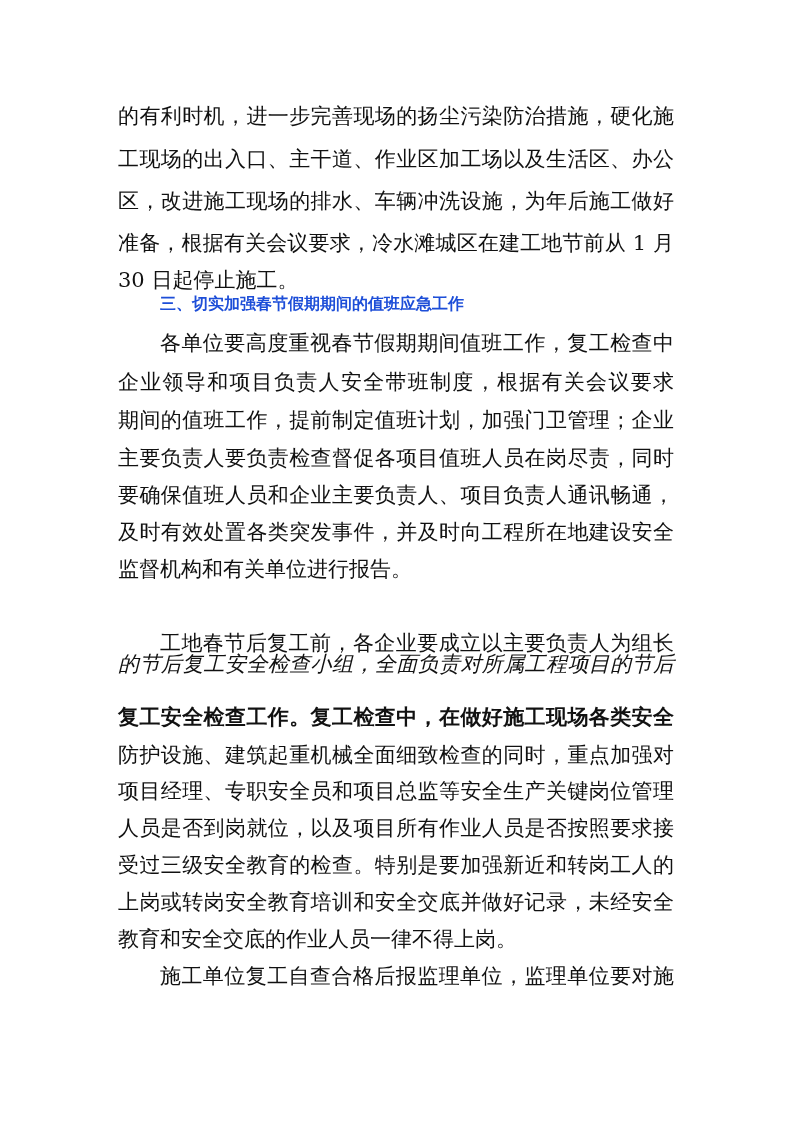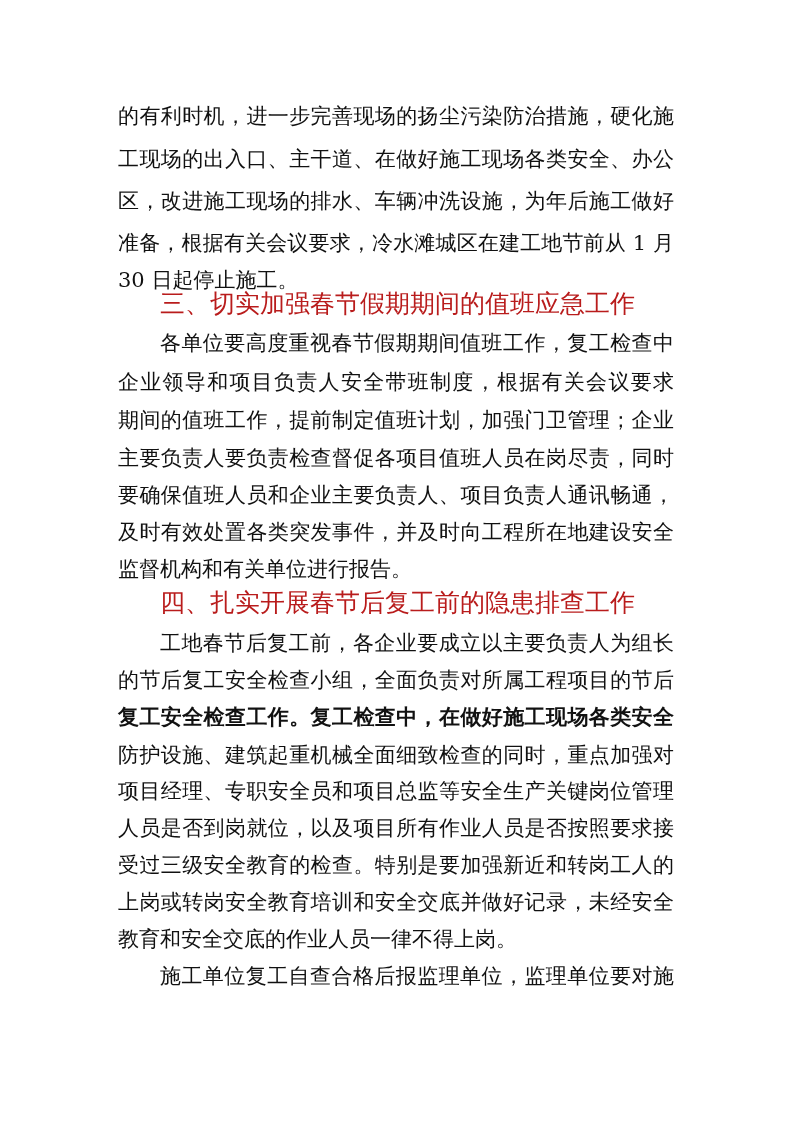--- a/index.html
+++ b/index.html
@@ -40,55 +40,54 @@
     }
     .line.indent {
       left: 160px;
       width: 514px;
     }
     .heading {
       position: absolute;
       left: 160px;
       height: 36px;
       line-height: 36px;
-      font-size: 25px;
-      font-weight: normal;
+      font-size: 16px;
+      font-weight: bold;
       font-family: "DejaVu Sans", "Liberation Sans", sans-serif;
       white-space: nowrap;
-      color: #b91c1c;
+      color: #1d4ed8;
     }
   </style>
 </head>
 <body>
 
 <div class="page">
 
   <div>
     <div class="line" style="top:98px;">的有利时机，进一步完善现场的扬尘污染防治措施，硬化施</div>
-    <div class="line" style="top:141px;">工现场的出入口、主干道、在做好施工现场各类安全、办公</div>
+    <div class="line" style="top:141px;">工现场的出入口、主干道、作业区加工场以及生活区、办公</div>
     <div class="line" style="top:183px;">区，改进施工现场的排水、车辆冲洗设施，为年后施工做好</div>
     <div class="line" style="top:225px;">准备，根据有关会议要求，冷水滩城区在建工地节前从 1 月</div>
     <div class="line last" style="top:262px;">30 日起停止施工。</div>
   </div>
 
   <div class="heading" style="top:286px;">三、切实加强春节假期期间的值班应急工作</div>
   <div>
     <div class="line indent" style="top:325px;">各单位要高度重视春节假期期间值班工作，复工检查中</div>
     <div class="line" style="top:364px;">企业领导和项目负责人安全带班制度，根据有关会议要求</div>
     <div class="line" style="top:402px;">期间的值班工作，提前制定值班计划，加强门卫管理；企业</div>
     <div class="line" style="top:440px;">主要负责人要负责检查督促各项目值班人员在岗尽责，同时</div>
     <div class="line" style="top:477px;">要确保值班人员和企业主要负责人、项目负责人通讯畅通，</div>
     <div class="line" style="top:514px;">及时有效处置各类突发事件，并及时向工程所在地建设安全</div>
     <div class="line last" style="top:551px;">监督机构和有关单位进行报告。</div>
   </div>
 
-  <div class="heading" style="top:585px;">四、扎实开展春节后复工前的隐患排查工作</div>
   <div>
     <div class="line indent" style="top:625px;">工地春节后复工前，各企业要成立以主要负责人为组长</div>
-    <div class="line" style="top:662px;">的节后复工安全检查小组，全面负责对所属工程项目的节后</div>
+    <div class="line" style="top:646px;font-style:italic;">的节后复工安全检查小组，全面负责对所属工程项目的节后</div>
     <div class="line" style="top:699px;font-weight:bold;">复工安全检查工作。复工检查中，在做好施工现场各类安全</div>
     <div class="line" style="top:737px;">防护设施、建筑起重机械全面细致检查的同时，重点加强对</div>
     <div class="line" style="top:773px;">项目经理、专职安全员和项目总监等安全生产关键岗位管理</div>
     <div class="line" style="top:810px;">人员是否到岗就位，以及项目所有作业人员是否按照要求接</div>
     <div class="line" style="top:847px;">受过三级安全教育的检查。特别是要加强新近和转岗工人的</div>
     <div class="line" style="top:884px;">上岗或转岗安全教育培训和安全交底并做好记录，未经安全</div>
     <div class="line last" style="top:921px;">教育和安全交底的作业人员一律不得上岗。</div>
   </div>
   <div>
     <div class="line indent" style="top:958px;">施工单位复工自查合格后报监理单位，监理单位要对施</div>

